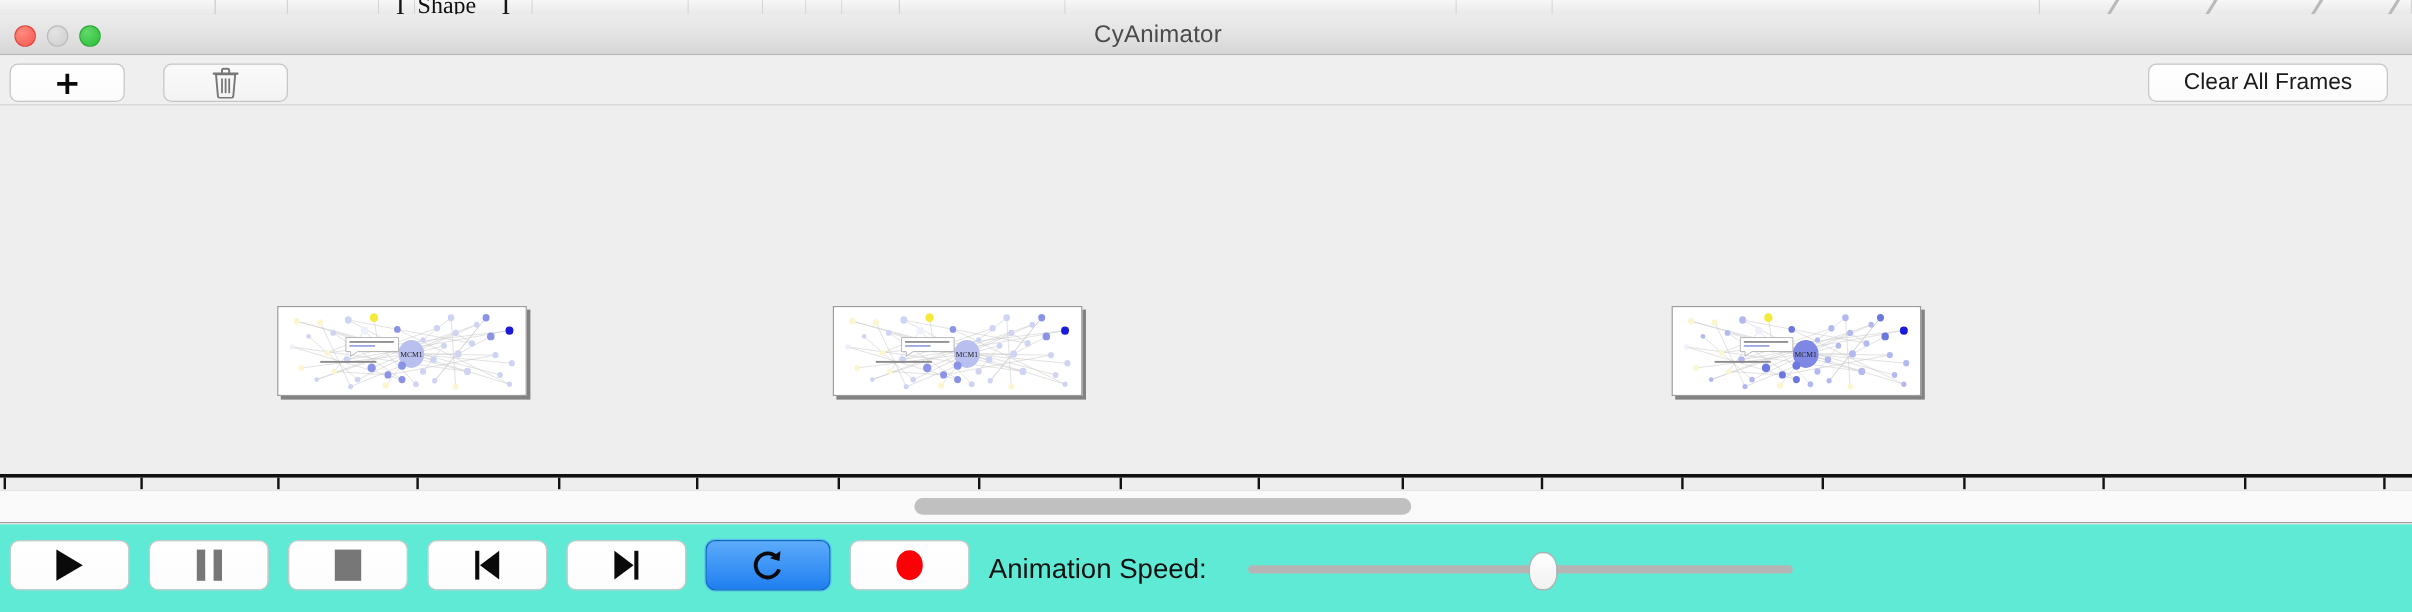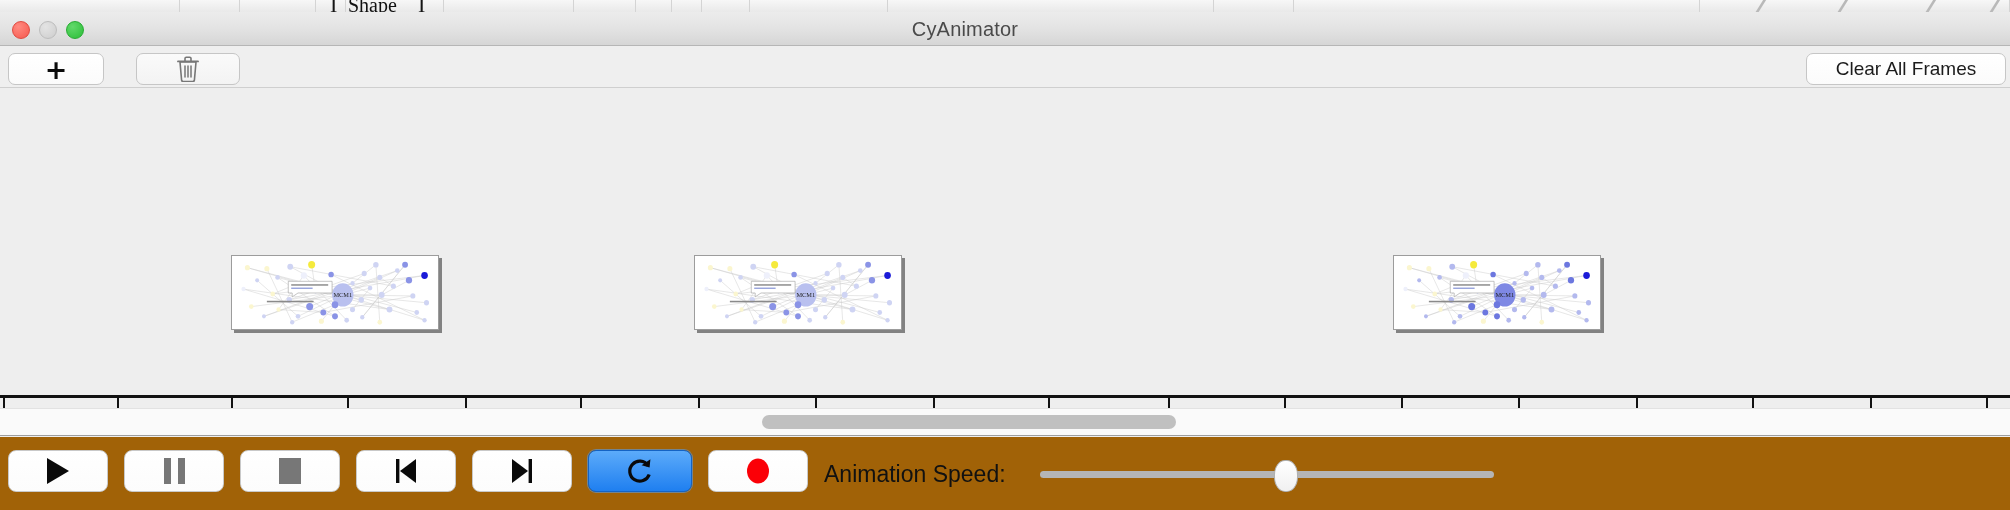--- a/index.html
+++ b/index.html
@@ -113,21 +113,21 @@
     display: flex;
     align-items: center;
     justify-content: center;
     cursor: default;
   }
   .btn.flat {
     background: linear-gradient(to bottom, #fafafa, #f3f3f3);
   }
   .btn-add     { left: 8px;  top: 7px; width: 96px;  height: 32px; }
   .btn-delete  { left: 136px; top: 7px; width: 104px; height: 32px; }
-  .btn-clear   { right: 4px; top: 7px; width: 200px; height: 32px;
+  .btn-clear   { right: 20px; top: 7px; width: 200px; height: 32px;
                  font-size: 19px; color: #1b1b1b; }
 
   .plus-glyph {
     font-size: 27px;
     line-height: 1;
     font-weight: 700;
     color: #0b0b0b;
     font-family: "DejaVu Sans", sans-serif;
   }
 
@@ -186,21 +186,21 @@
     border-radius: 7px;
     background: #c0c0c0;
     cursor: default;
   }
 
   
   .transport {
     position: absolute;
     left: 0; top: 437px;
     width: 2010px; height: 73px;
-    background: #a16207;
+    background: #5eead4;
   }
   .tbtn {
     position: absolute;
     top: 13px;
     height: 42px;
     border: 1px solid #c9c9c9;
     border-radius: 8px;
     background: linear-gradient(to bottom, #ffffff, #fcfcfc);
     box-sizing: border-box;
     display: flex;

